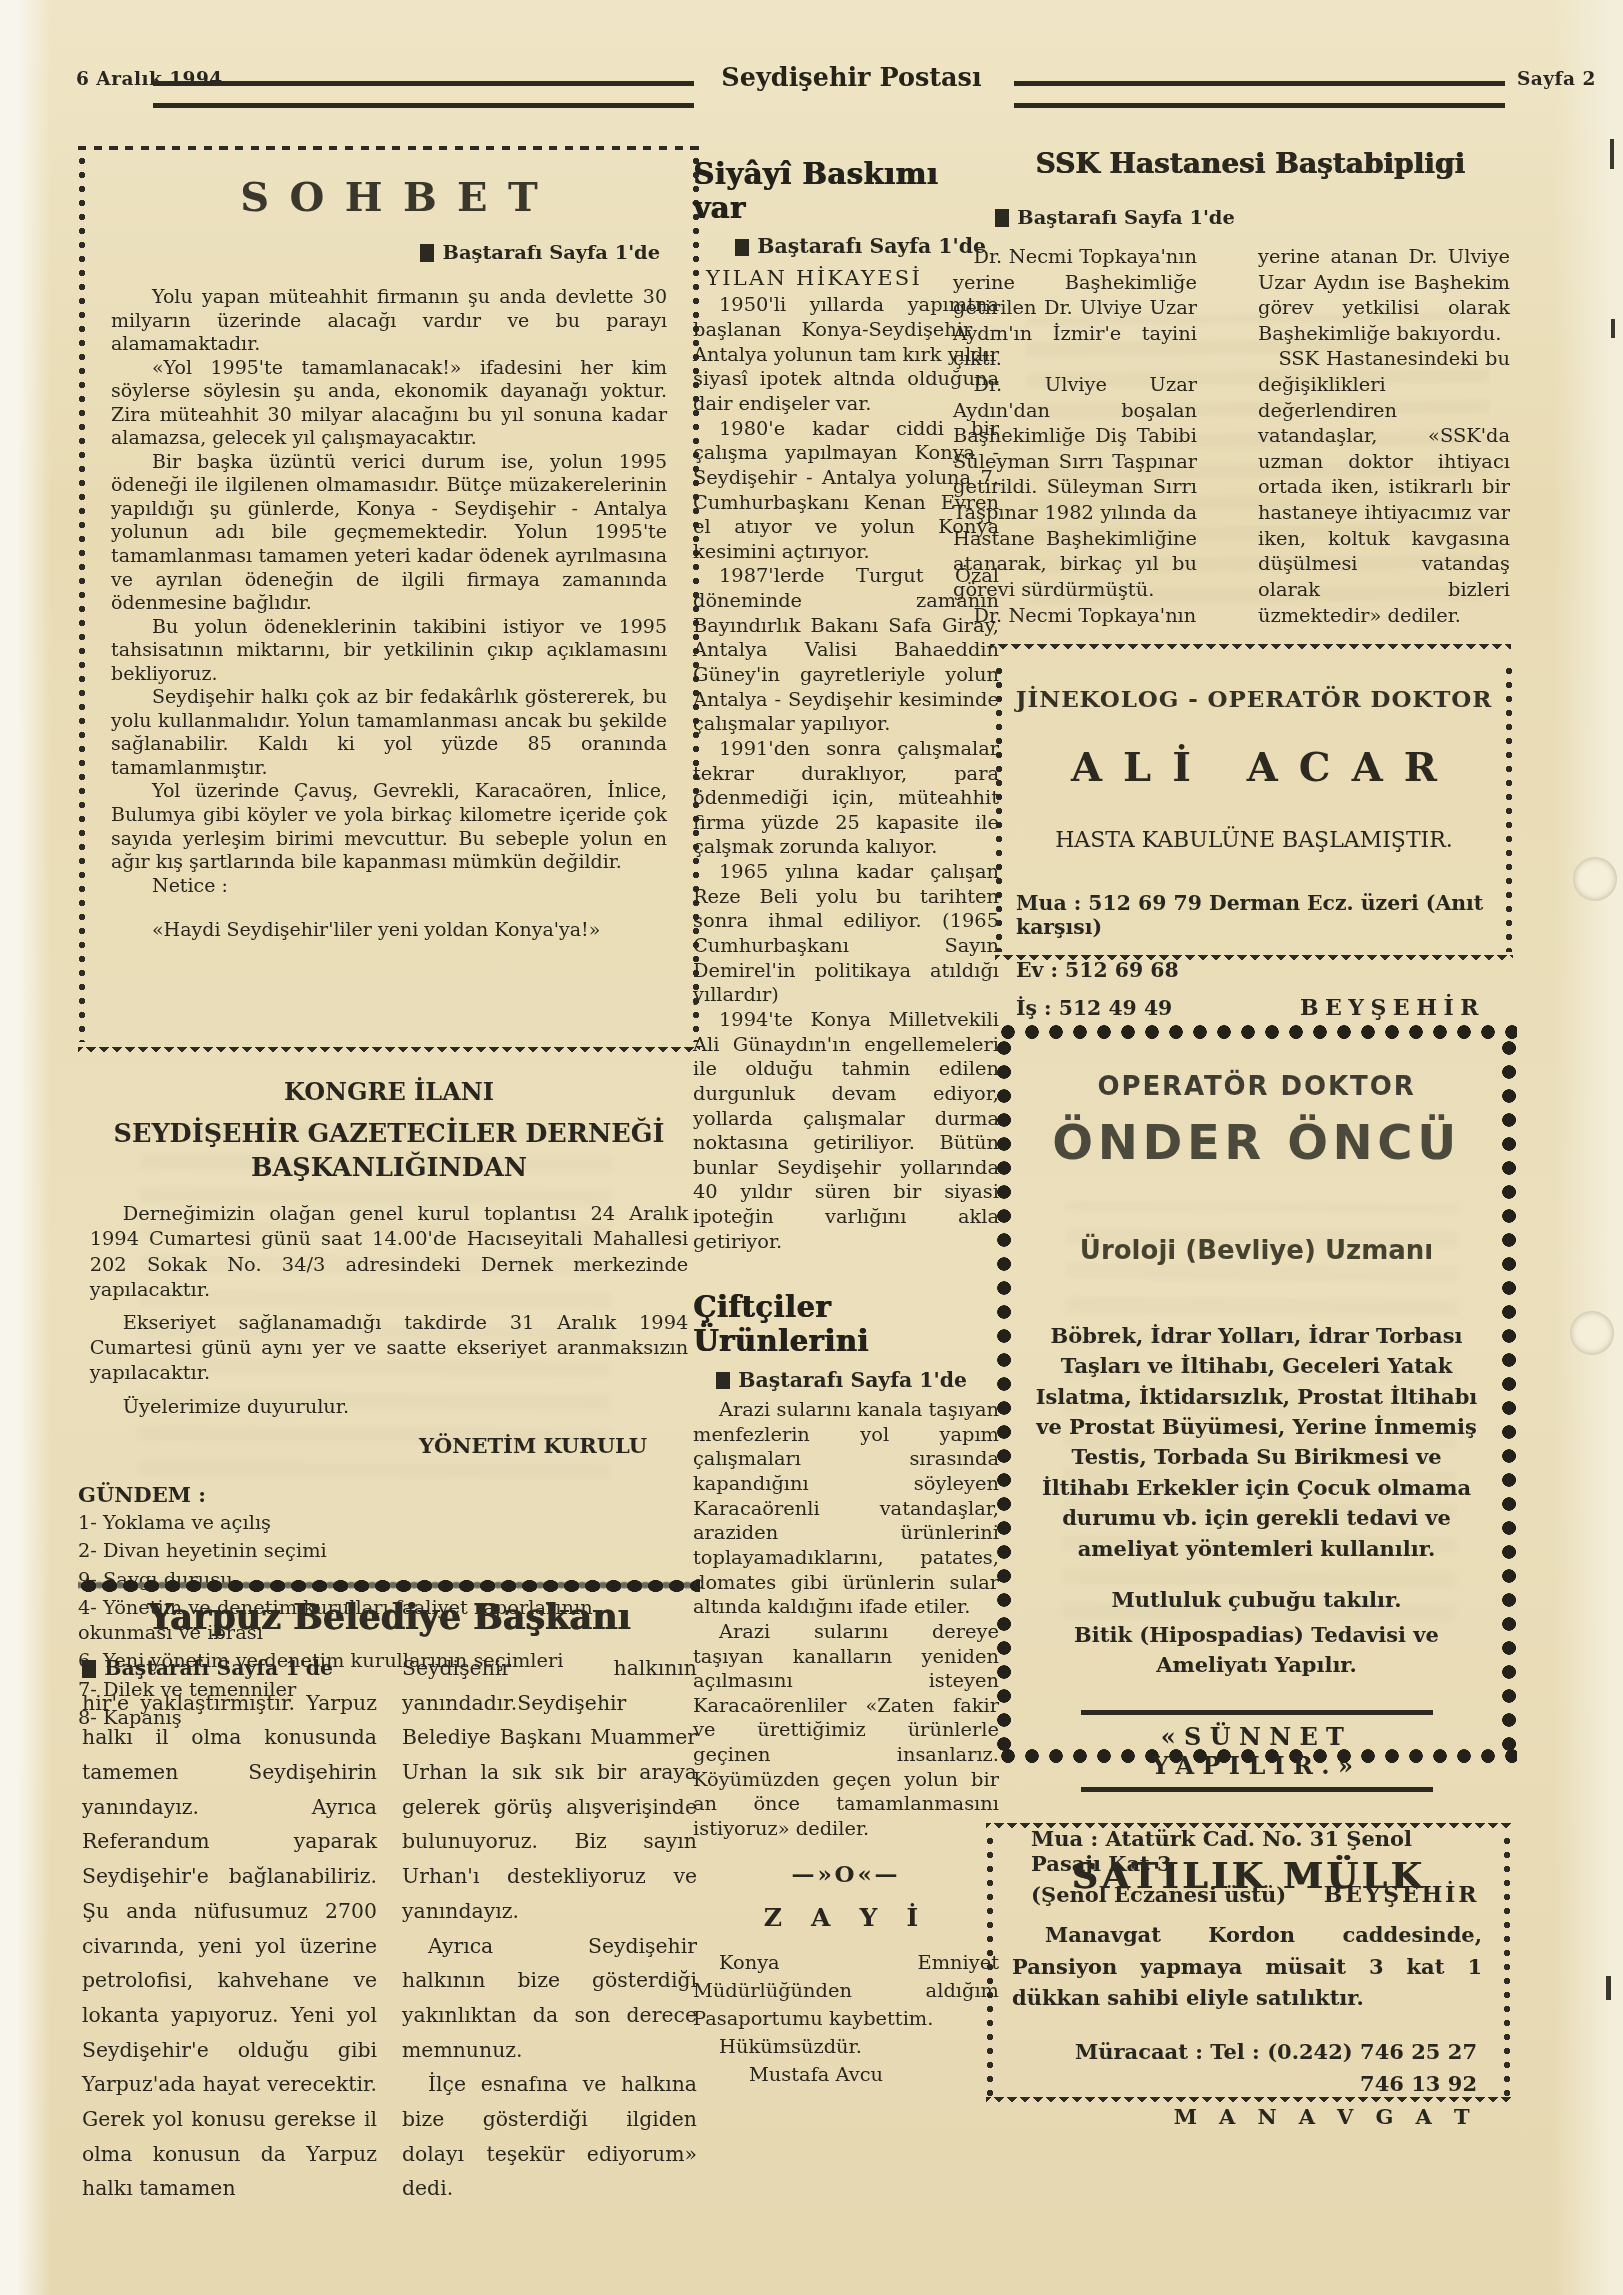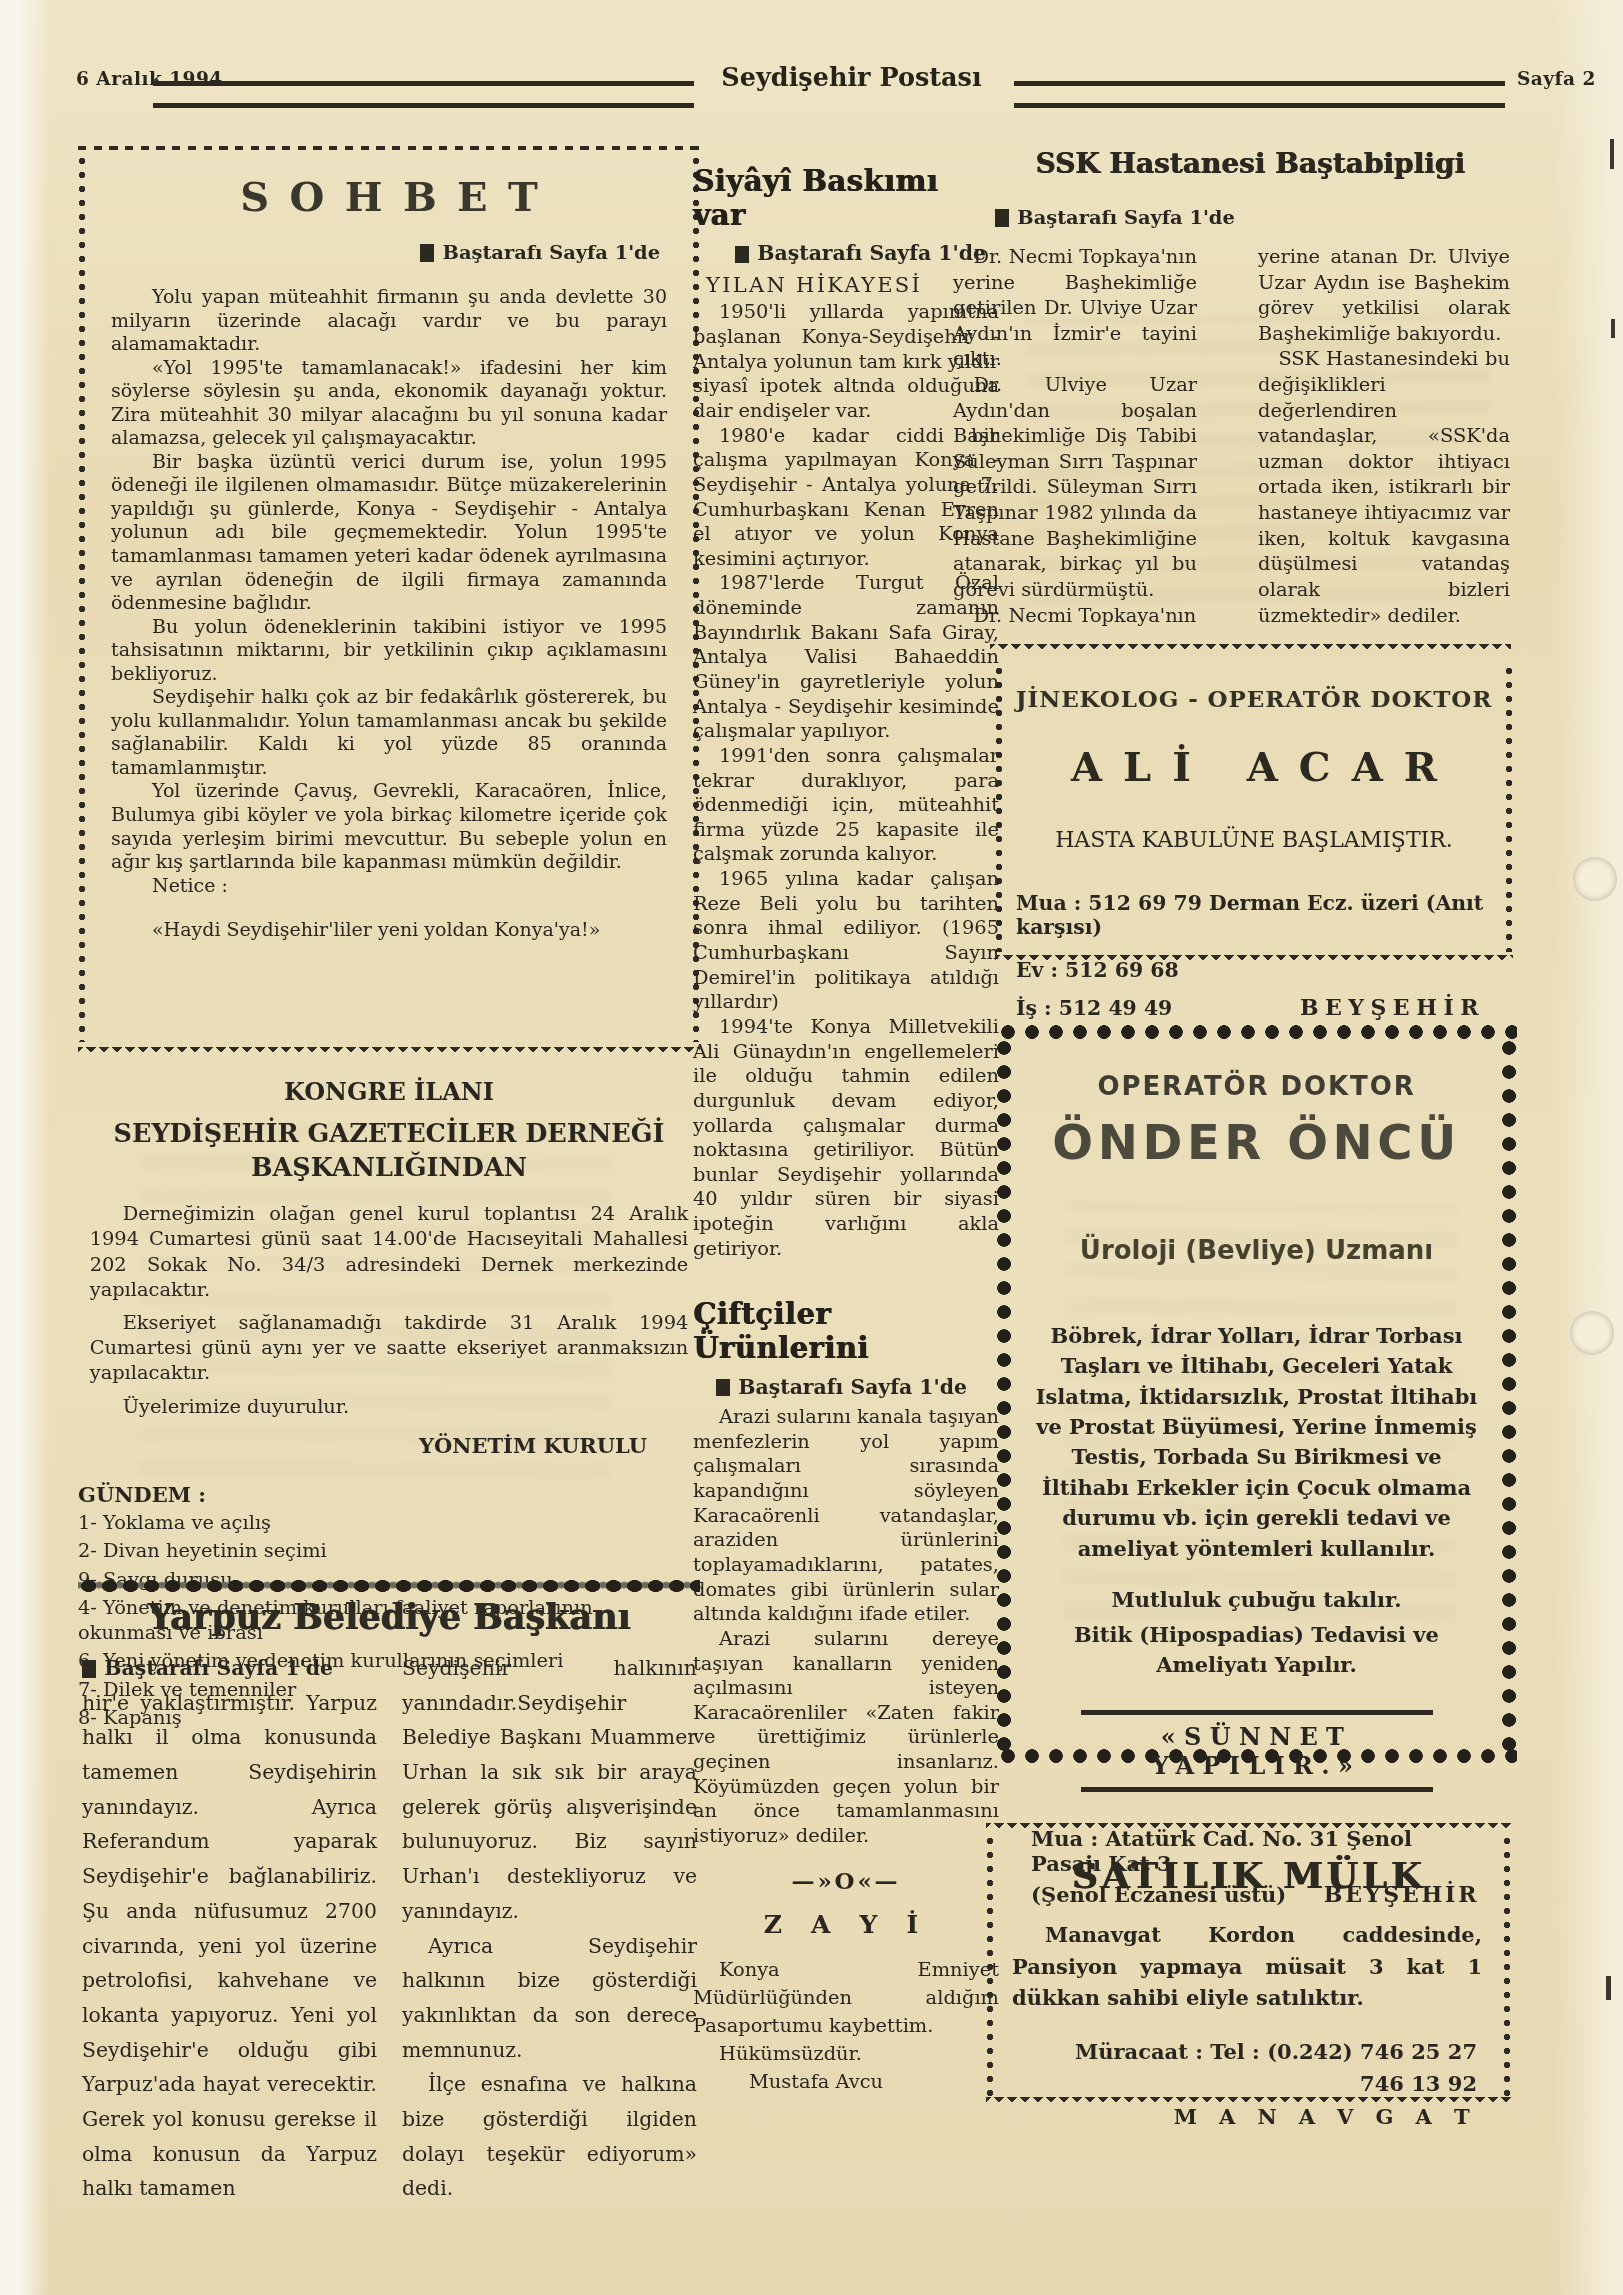--- a/index.html
+++ b/index.html
@@ -47,21 +47,21 @@
   .gundem-label{margin-top:24px;font-size:21px;font-weight:bold;}
   .gundem p{margin:3.7px 0 0 0;font-size:19.4px;line-height:1.28;}
   
   .braid{left:78px;top:1573px;width:622px;height:26px;}
   
   .yarpuz-title{left:78px;top:1596px;width:622px;font-size:35px;font-weight:bold;color:#2e2c22;text-shadow:0.9px 0 0 #2e2c22;}
   .ycol{font-size:20.4px;line-height:1.7;}
   .ycol p{margin:0;}
   .ycol .pind{text-indent:26px;}
   
-  .mid{left:693px;top:164px;width:306px;}
+  .mid{left:693px;top:157px;width:306px;}
   .h-slab{font-size:29px;font-weight:bold;color:#23211a;text-shadow:0.9px 0 0 #23211a;letter-spacing:0.5px;margin:0;}
   .mid-cont{margin-top:9.3px;font-size:20.4px;font-weight:bold;}
   .subhead{margin-top:7.4px;font-size:21px;letter-spacing:2.3px;padding-left:13px;}
   .mid-body{margin-top:3.7px;font-size:19.4px;line-height:1.27;}
   .mid-body p{margin:0;text-indent:26px;}
   .odiv{margin-top:18.5px;font-size:23px;font-weight:bold;letter-spacing:2.8px;}
   .zayi-t{margin-top:15.7px;font-size:25px;font-weight:bold;letter-spacing:10.2px;}
   .zayi-body{margin-top:16.7px;font-size:19.4px;line-height:1.45;}
   .zayi-body p{margin:0;}
   

